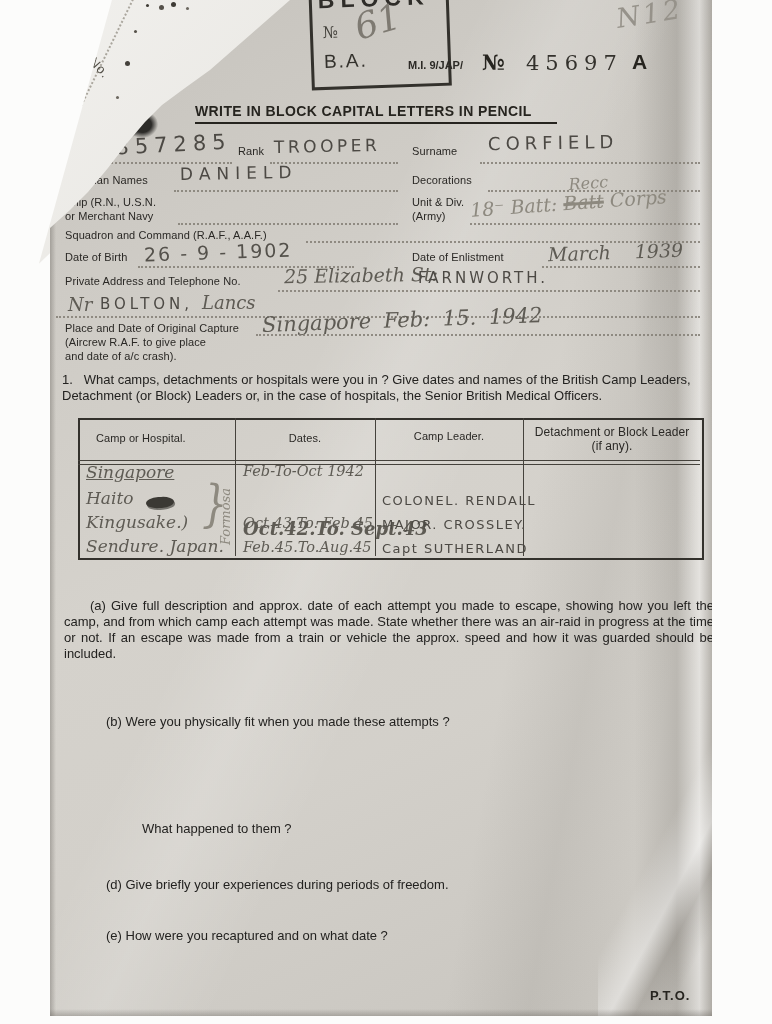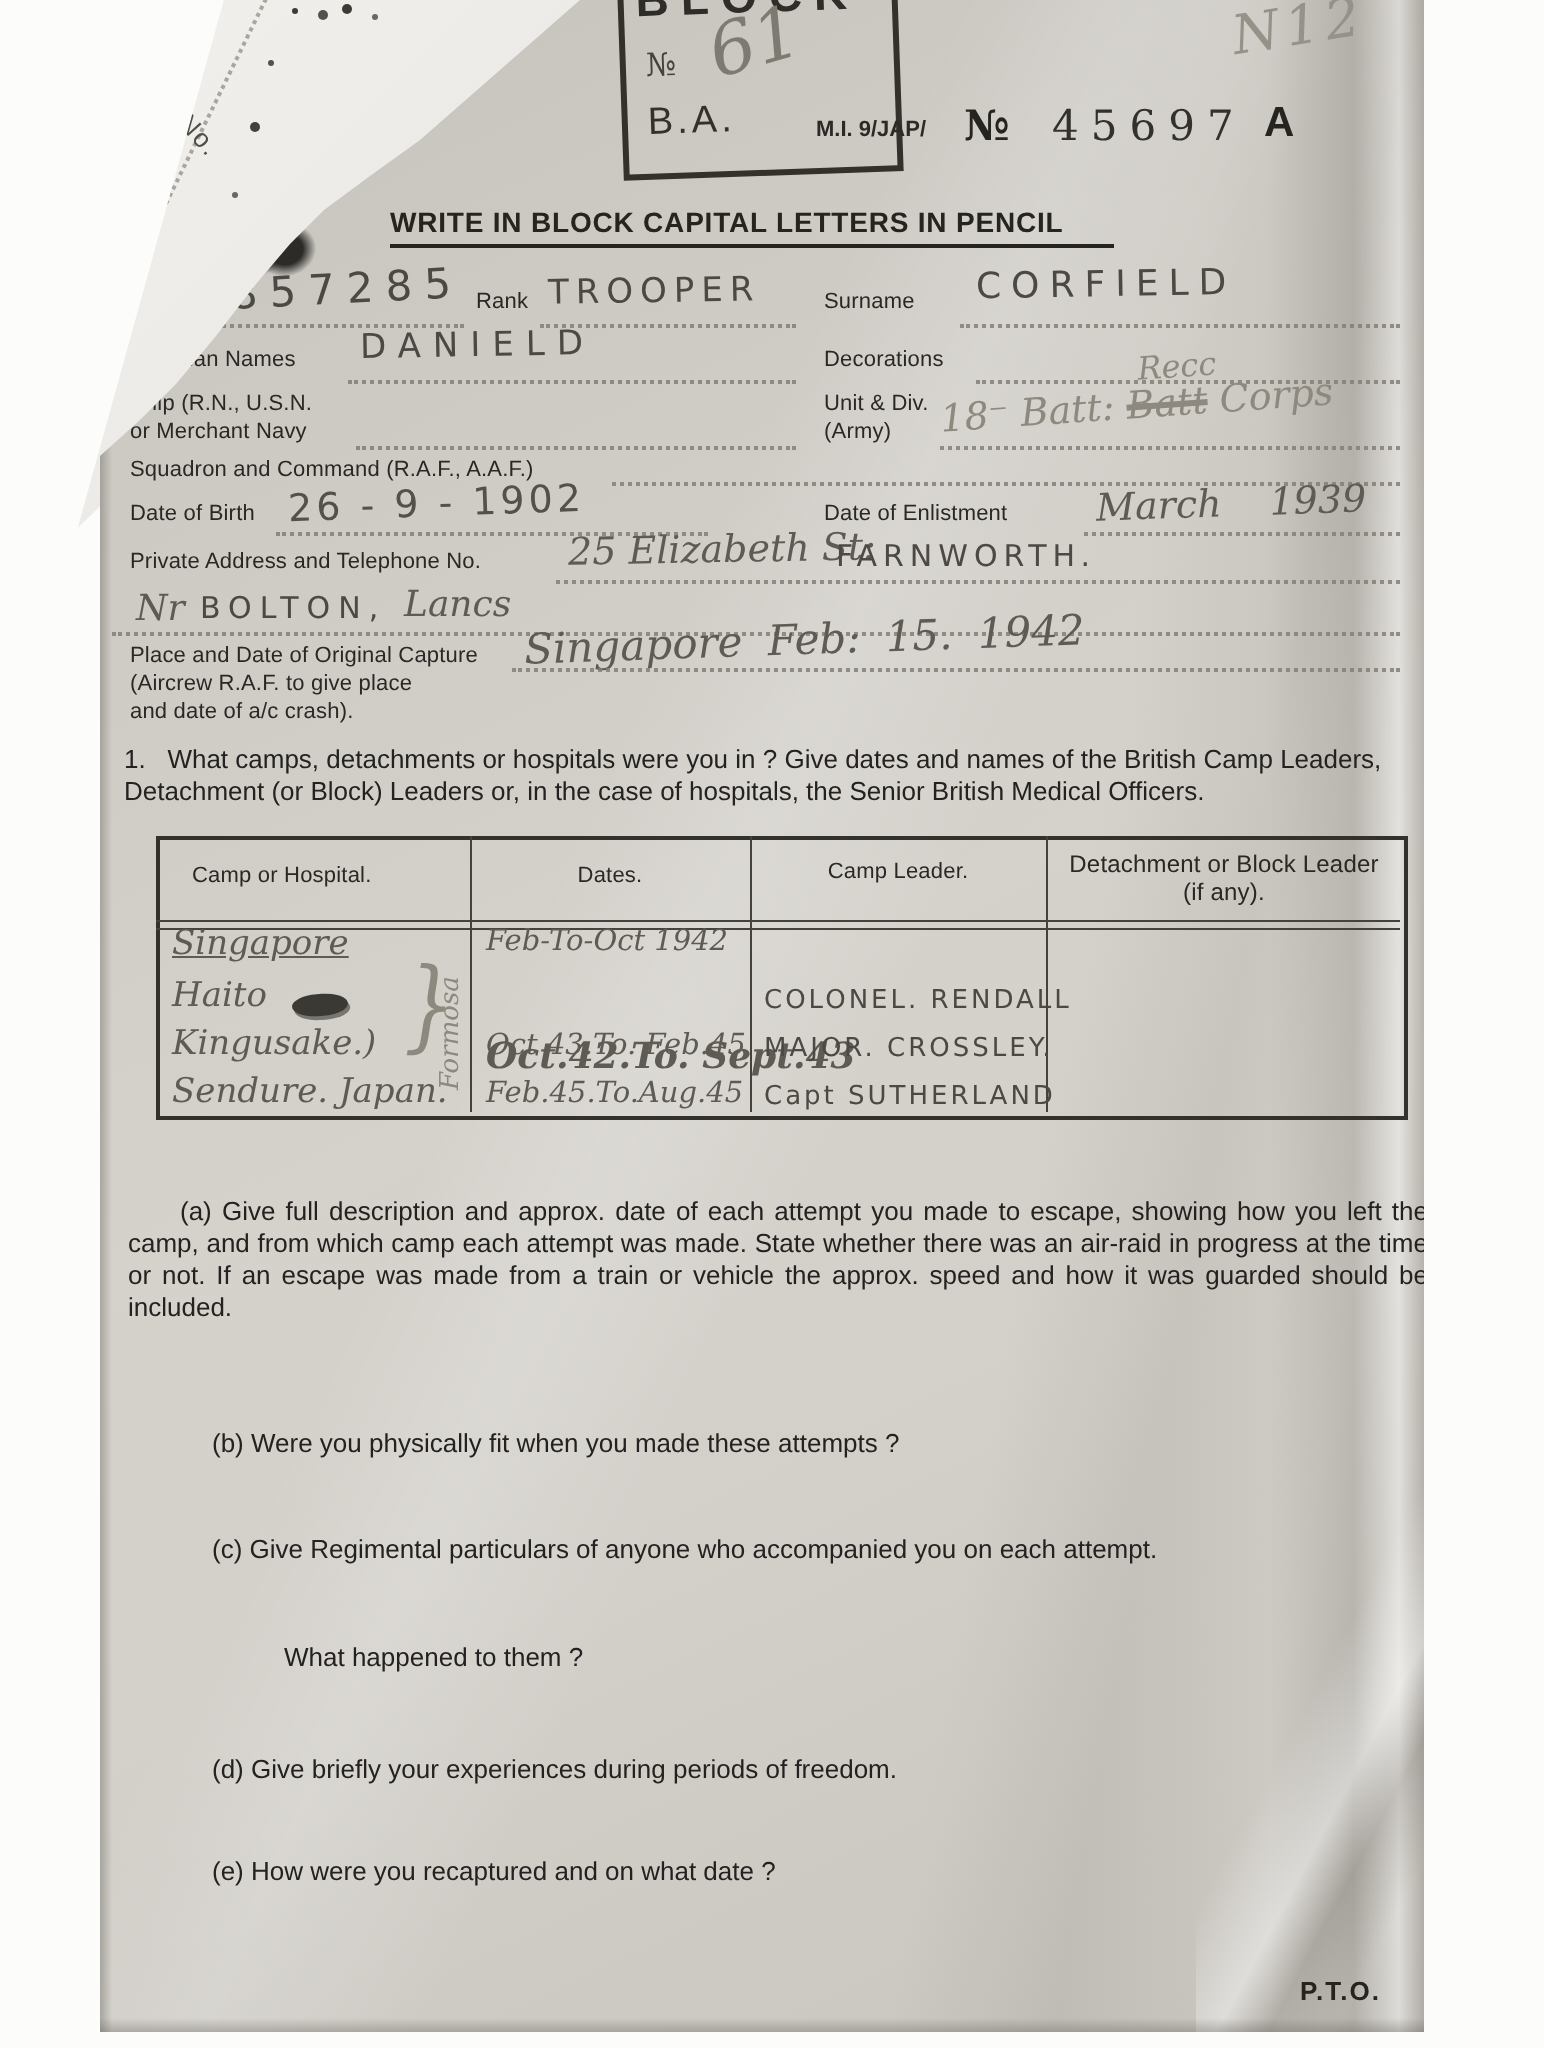--- a/index.html
+++ b/index.html
@@ -153,21 +153,20 @@
     <div class="abs hw" style="left:193px;top:539px;font-size:14.5px;">Feb.45.To.Aug.45</div>
 
     <div class="abs hwc" style="left:332px;top:466px;font-size:13px;letter-spacing:1.5px;"></div>
     <div class="abs hwc" style="left:332px;top:493px;font-size:13px;letter-spacing:1.5px;">COLONEL. RENDALL</div>
     <div class="abs hwc" style="left:332px;top:517px;font-size:13px;letter-spacing:1.5px;">MAJOR. CROSSLEY.</div>
     <div class="abs hwc" style="left:332px;top:541px;font-size:13px;letter-spacing:1.5px;">Capt SUTHERLAND</div>
 
     <div class="abs para" style="left:14px;top:598px;width:650px;text-indent:26px;text-align:justify;">(a)   Give full description and approx. date of each attempt you made to escape, showing how you left the camp, and from which camp each attempt was made.   State whether there was an air-raid in progress at the time or not.   If an escape was made from a train or vehicle the approx. speed and how it was guarded should be included.</div>
 
     <div class="abs para" style="left:56px;top:714px;">(b)   Were you physically fit when you made these attempts ?</div>
-    <div class="abs para" style="left:56px;top:767px;">(c)   Give Regimental particulars of anyone who accompanied you on each attempt.</div>
     <div class="abs para" style="left:92px;top:821px;">What happened to them ?</div>
     <div class="abs para" style="left:56px;top:877px;">(d)   Give briefly your experiences during periods of freedom.</div>
     <div class="abs para" style="left:56px;top:928px;">(e)   How were you recaptured and on what date ?</div>
 
     <div class="abs bold" style="left:600px;top:988px;font-size:13px;letter-spacing:1px;color:#26241f;">P.T.O.</div>
   </div>
 
 </div>
 
 </body></html>

